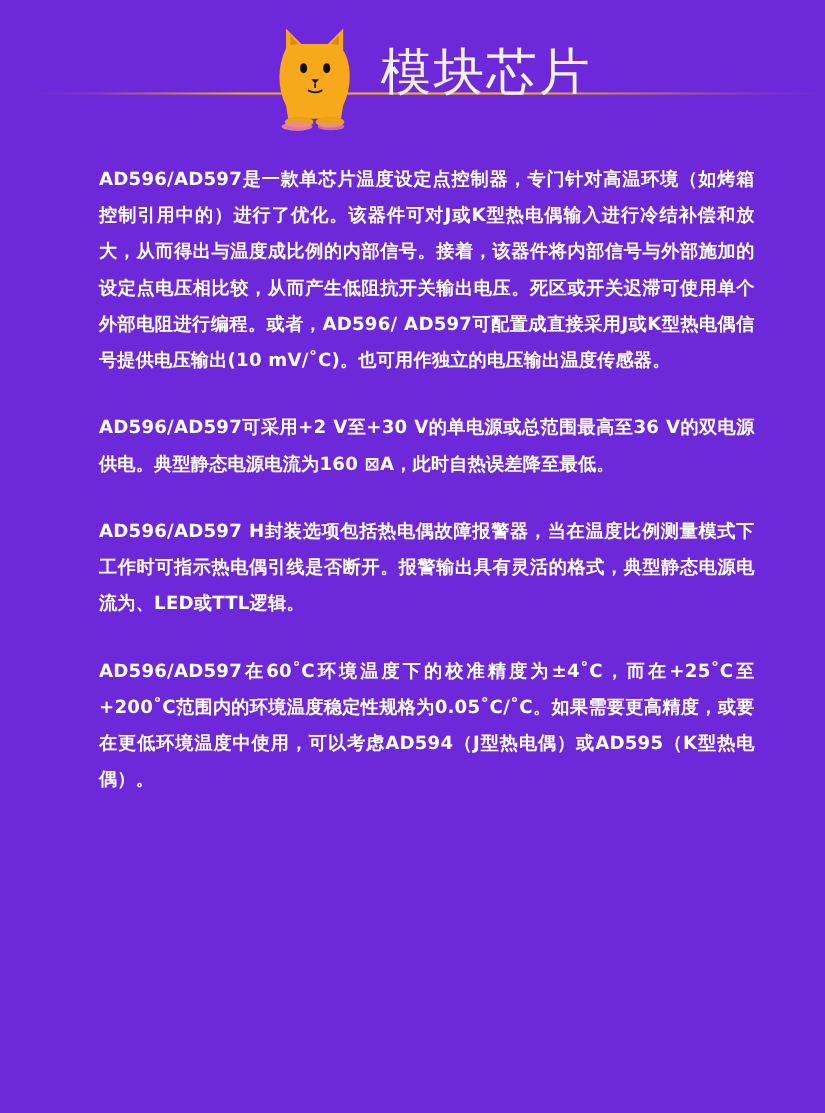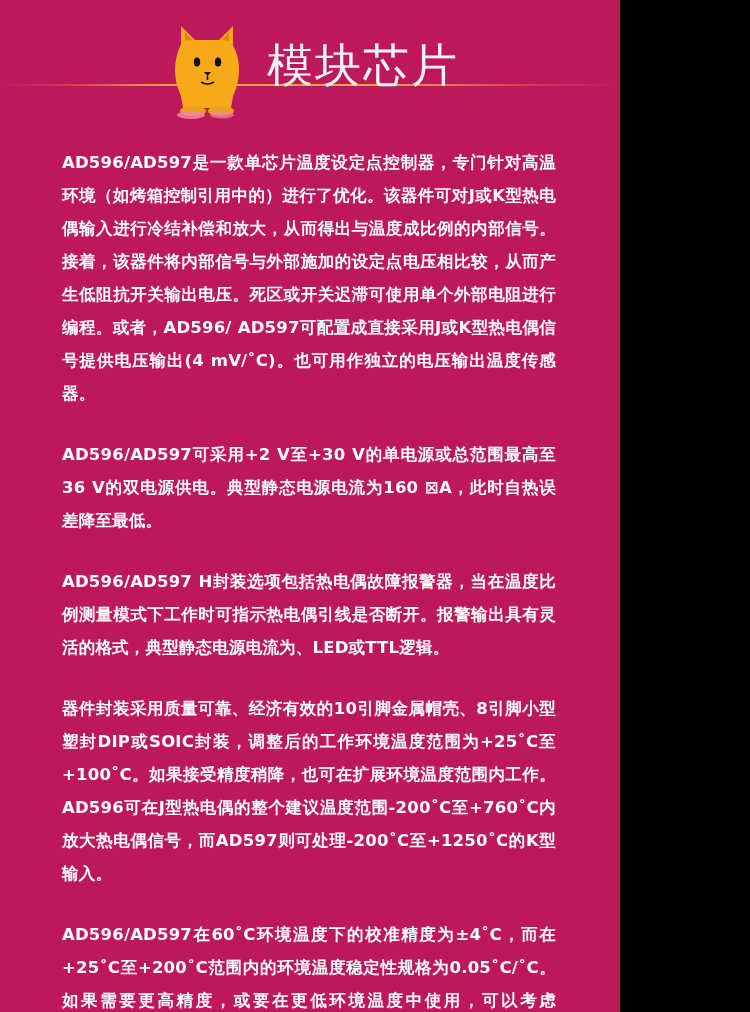--- a/index.html
+++ b/index.html
@@ -9,24 +9,25 @@
   }
   body {
     width: 750px;
     height: 1012px;
     font-family: "Liberation Sans", sans-serif;
     color: #ffffff;
     overflow: hidden;
   }
   .page {
     position: relative;
-    width: 620px;
+    width: 750px;
     height: 1012px;
-    background: #be185d;
+    background: #6d28d9;
     box-sizing: border-box;
+    padding-left: 28px;
   }
 
   
   .header {
     position: relative;
     height: 130px;
     width: 100%;
   }
   .header-rule {
     position: absolute;
@@ -117,20 +118,19 @@
 
           <ellipse cx="30" cy="99" rx="14" ry="4" fill="#f2879f" opacity="0.85"></ellipse>
           <ellipse cx="61" cy="99" rx="12" ry="3.5" fill="#f2879f" opacity="0.7"></ellipse>
         </svg>
       </span>
       <span class="brand-title">模块芯片</span>
     </div>
   </div>
 
   <div class="content">
-    <p class="para">AD596/AD597是一款单芯片温度设定点控制器，专门针对高温环境（如烤箱控制引用中的）进行了优化。该器件可对J或K型热电偶输入进行冷结补偿和放大，从而得出与温度成比例的内部信号。接着，该器件将内部信号与外部施加的设定点电压相比较，从而产生低阻抗开关输出电压。死区或开关迟滞可使用单个外部电阻进行编程。或者，AD596/ AD597可配置成直接采用J或K型热电偶信号提供电压输出(4 mV/˚C)。也可用作独立的电压输出温度传感器。</p>
+    <p class="para">AD596/AD597是一款单芯片温度设定点控制器，专门针对高温环境（如烤箱控制引用中的）进行了优化。该器件可对J或K型热电偶输入进行冷结补偿和放大，从而得出与温度成比例的内部信号。接着，该器件将内部信号与外部施加的设定点电压相比较，从而产生低阻抗开关输出电压。死区或开关迟滞可使用单个外部电阻进行编程。或者，AD596/ AD597可配置成直接采用J或K型热电偶信号提供电压输出(10 mV/˚C)。也可用作独立的电压输出温度传感器。</p>
     <p class="para">AD596/AD597可采用+2 V至+30 V的单电源或总范围最高至36 V的双电源供电。典型静态电源电流为160 ⊠A，此时自热误差降至最低。</p>
     <p class="para">AD596/AD597 H封装选项包括热电偶故障报警器，当在温度比例测量模式下工作时可指示热电偶引线是否断开。报警输出具有灵活的格式，典型静态电源电流为、LED或TTL逻辑。</p>
-    <p class="para">器件封装采用质量可靠、经济有效的10引脚金属帽壳、8引脚小型塑封DIP或SOIC封装，调整后的工作环境温度范围为+25˚C至+100˚C。如果接受精度稍降，也可在扩展环境温度范围内工作。AD596可在J型热电偶的整个建议温度范围-200˚C至+760˚C内放大热电偶信号，而AD597则可处理-200˚C至+1250˚C的K型输入。</p>
     <p class="para">AD596/AD597在60˚C环境温度下的校准精度为±4˚C，而在+25˚C至+200˚C范围内的环境温度稳定性规格为0.05˚C/˚C。如果需要更高精度，或要在更低环境温度中使用，可以考虑AD594（J型热电偶）或AD595（K型热电偶）。</p>
   </div>
 
 </div>
 
 </body></html>

